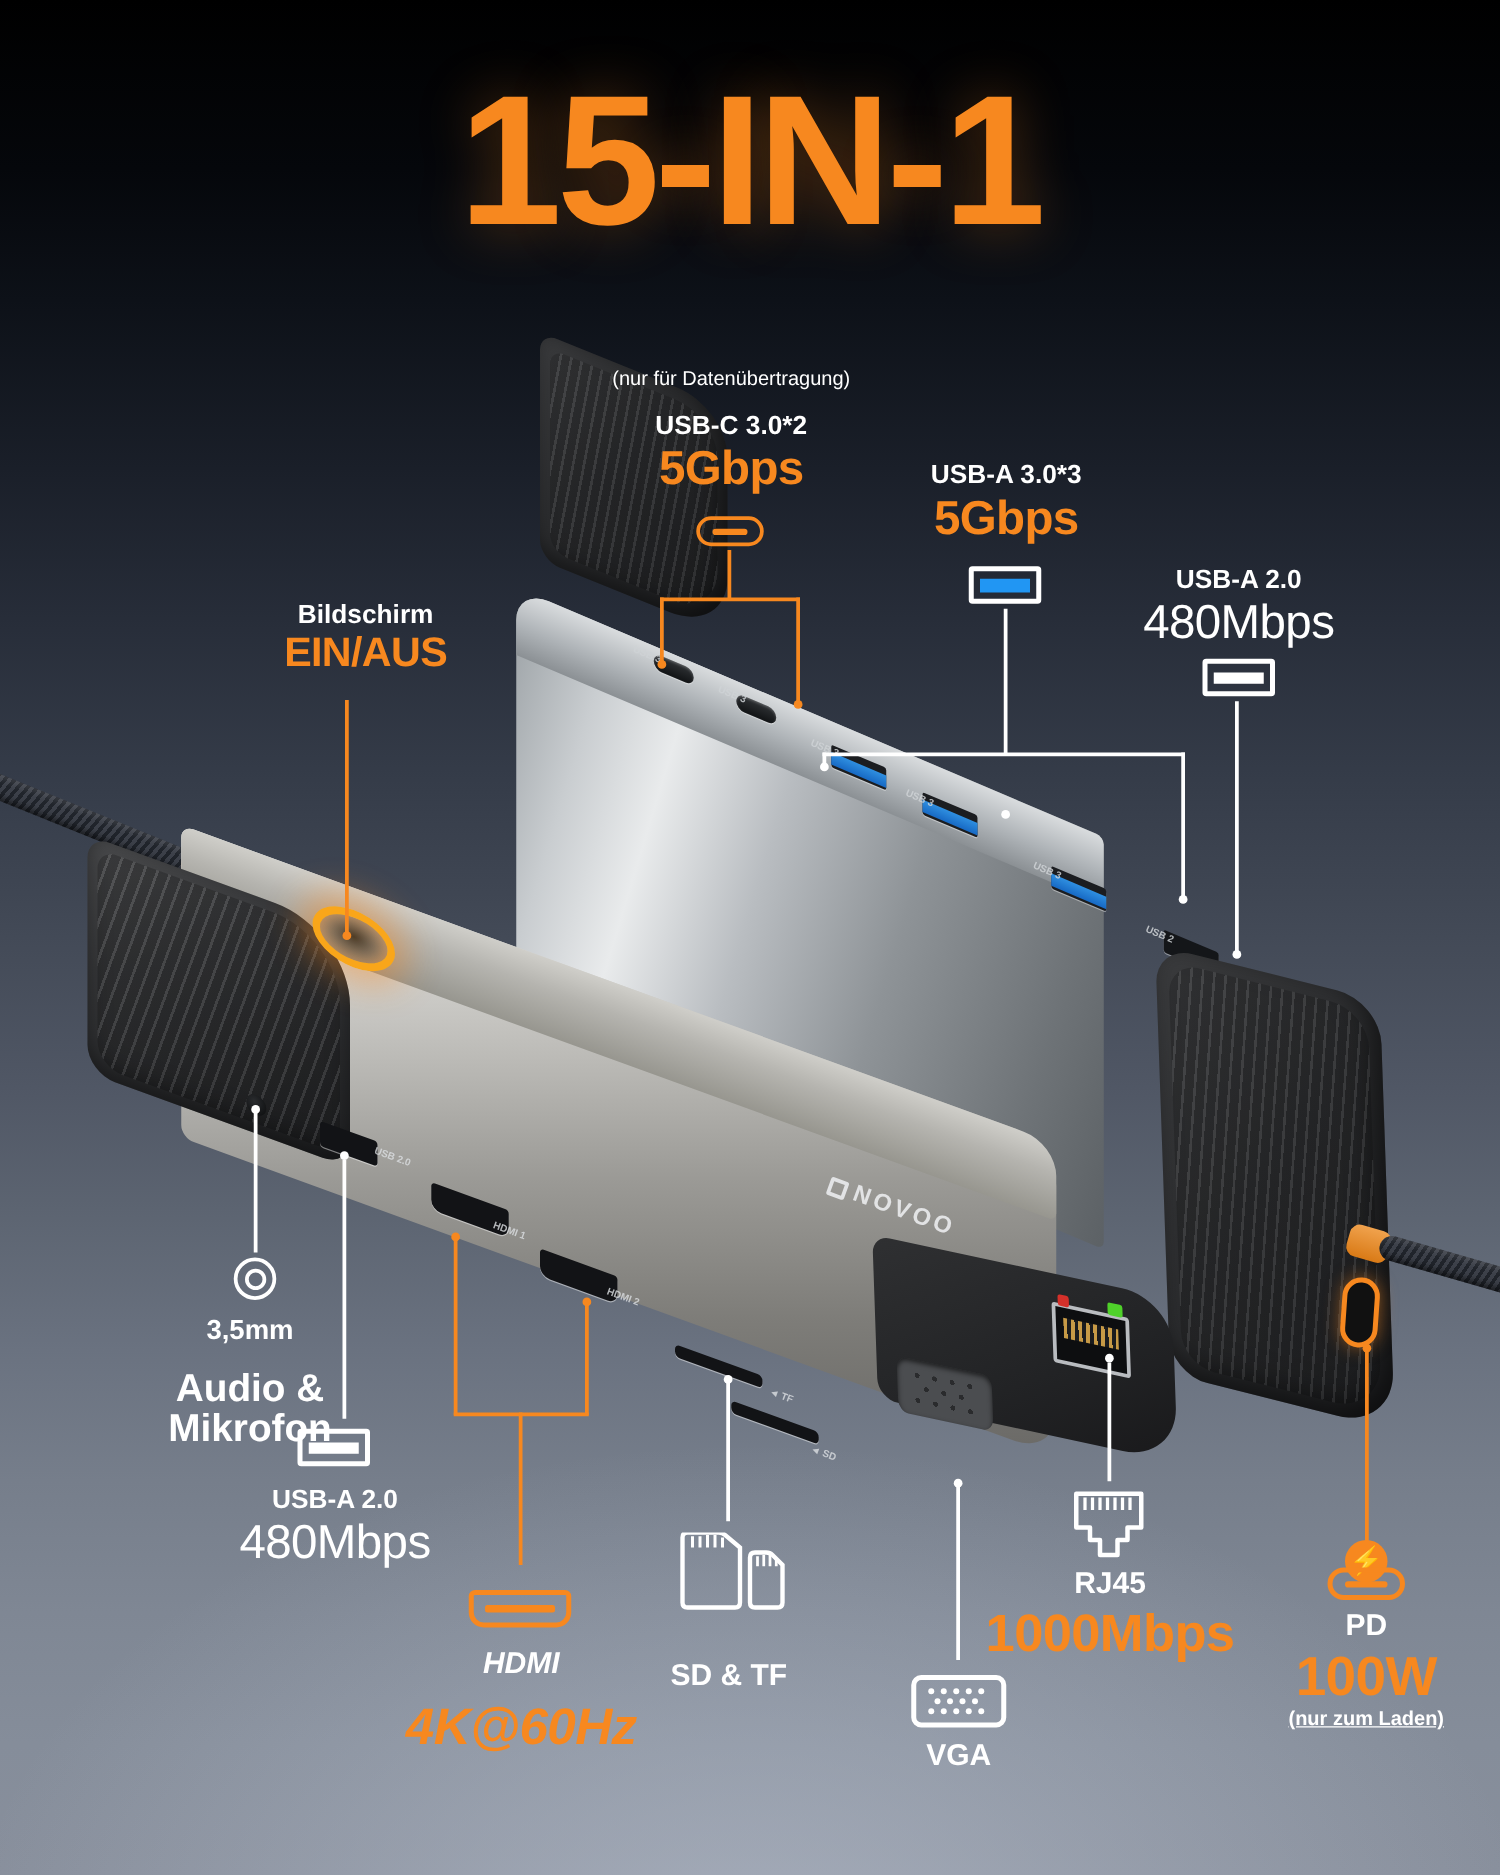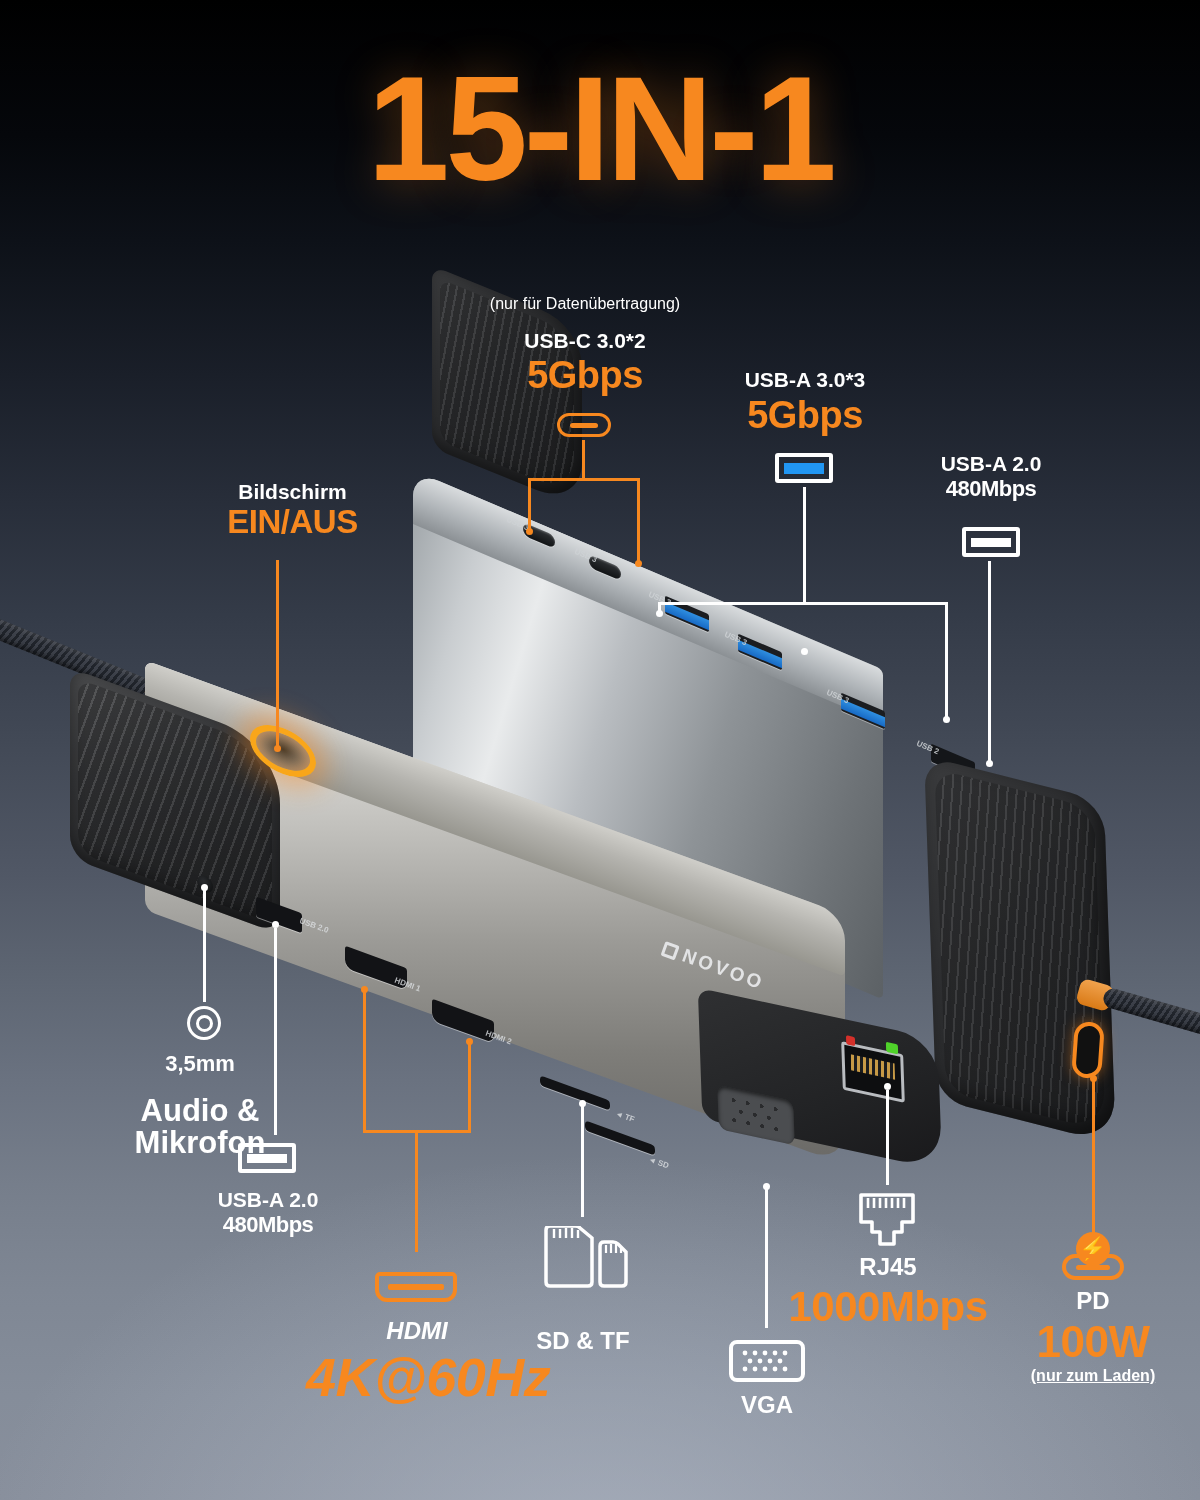--- a/index.html
+++ b/index.html
@@ -38,21 +38,21 @@
     letter-spacing:-4px;
     color:#F7881F;
     line-height:1;
     text-shadow:0 0 45px rgba(247,136,31,.35);
   }
   
   .lbl{ position:absolute; line-height:1.12; white-space:nowrap; }
   .lbl .small{ display:block; color:#ffffff; font-size:16px; font-weight:normal; }
   .lbl .sub  { display:block; color:#ffffff; font-size:21px; font-weight:bold; }
   .lbl .big  { display:block; color:#F7881F; font-size:38px; font-weight:bold; letter-spacing:-.5px;}
-  .lbl .bigw { display:block; color:#ffffff; font-size:22px; font-weight:bold; letter-spacing:-.5px;}
+  .lbl .bigw { display:block; color:#ffffff; font-size:38px; font-weight:normal; letter-spacing:-.5px;}
   .lbl .med  { display:block; color:#ffffff; font-size:26px; font-weight:bold; }
   .lbl .note { display:block; color:#ffffff; font-size:16px; font-weight:bold;text-decoration:underline; }
   .c{ text-align:center; }
 
   
   .ln{ position:absolute; background:#ffffff; }
   .lnO{ position:absolute; background:#F7881F; }
   .dot{ position:absolute; width:7px; height:7px; border-radius:50%; background:#fff; }
   .dotO{ position:absolute; width:7px; height:7px; border-radius:50%; background:#F7881F; }
 
@@ -404,21 +404,21 @@
   <div class="lnO" style="left:468px; top:1044px; width:3px; height:88px;"></div>
   <div class="lnO" style="left:363px; top:1130px; width:108px; height:3px;"></div>
   <div class="lnO" style="left:415px; top:1130px; width:3px; height:122px;"></div>
   <div class="dotO" style="left:361px; top:986px;"></div>
   <div class="dotO" style="left:466px; top:1038px;"></div>
   <div class="ic hdmi-ic" style="left:375px; top:1272px;">
     <i></i>
   </div>
   <div class="lbl c" style="left:306px; top:1318px; width:222px;font-style:italic;">
     <span class="sub" style="font-size:24px;">HDMI</span>
-    <span class="big" style="margin-top:2px; font-size:54px;">4K@60Hz</span>
+    <span class="big" style="margin-top:14px; font-size:41px;">4K@60Hz</span>
   </div>
 
   <div class="ln" style="left:581px; top:1105px; width:3px; height:112px;"></div>
   <div class="dot" style="left:579px; top:1100px;"></div>
   <svg class="ic" style="left:538px; top:1226px;" width="92" height="62" viewBox="0 0 92 62">
     <path d="M8 10 L8 56 Q8 60 12 60 L50 60 Q54 60 54 56 L54 12 L42 2 Q40 0 37 0 L12 0 Q8 0 8 4 Z" fill="none" stroke="#ffffff" stroke-width="3.5"></path>
     <g stroke="#ffffff" stroke-width="2.4">
       <line x1="16" y1="3" x2="16" y2="12"></line>
         <line x1="22" y1="3" x2="22" y2="12"></line>
       <line x1="28" y1="2" x2="28" y2="12"></line>

